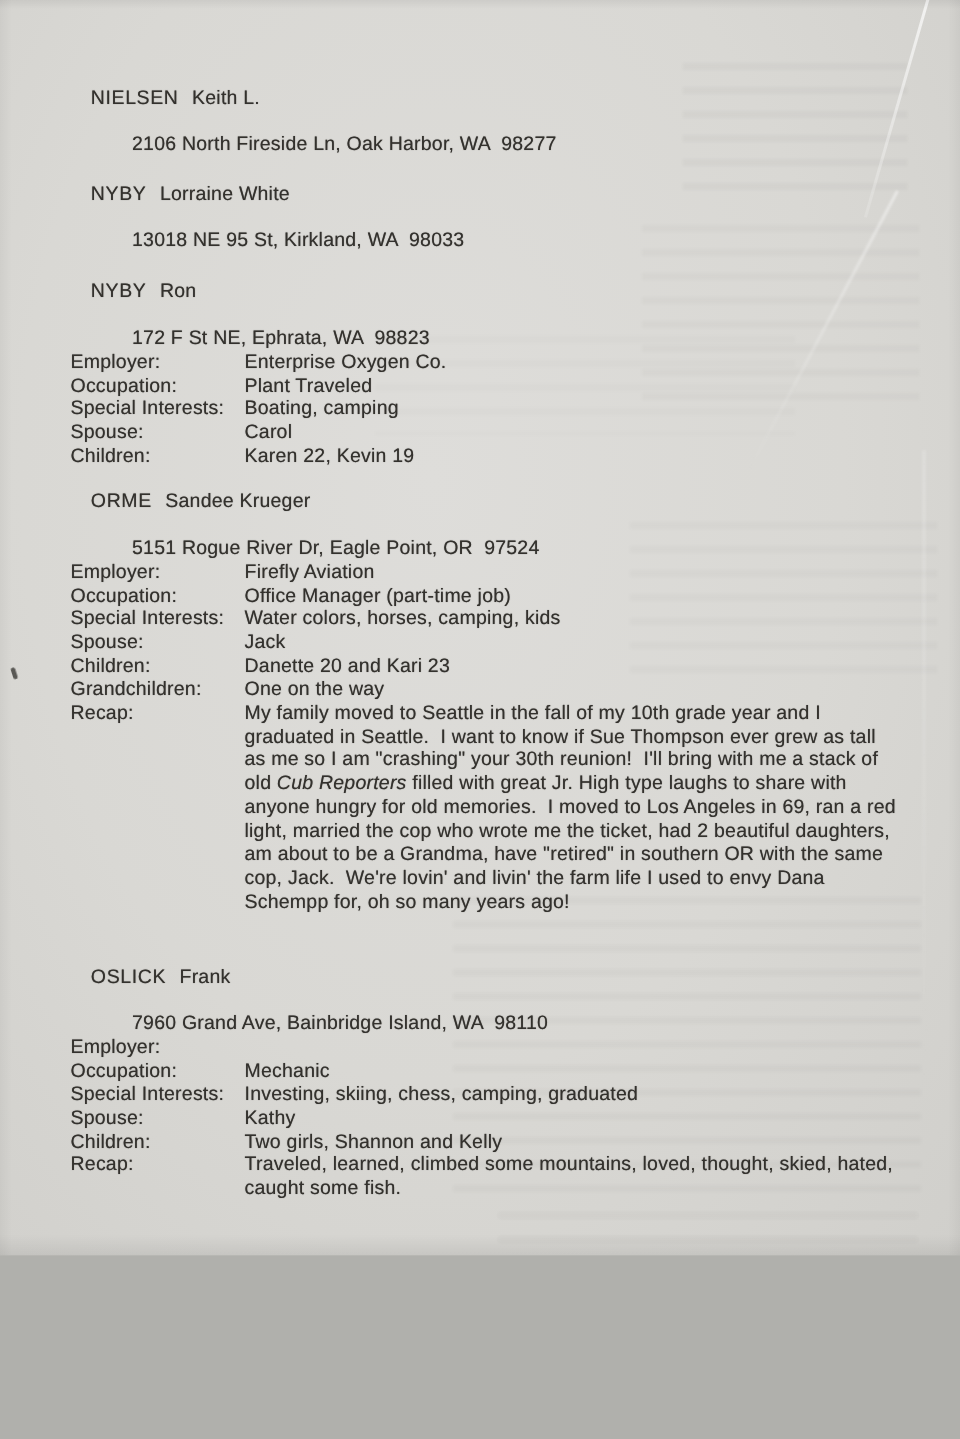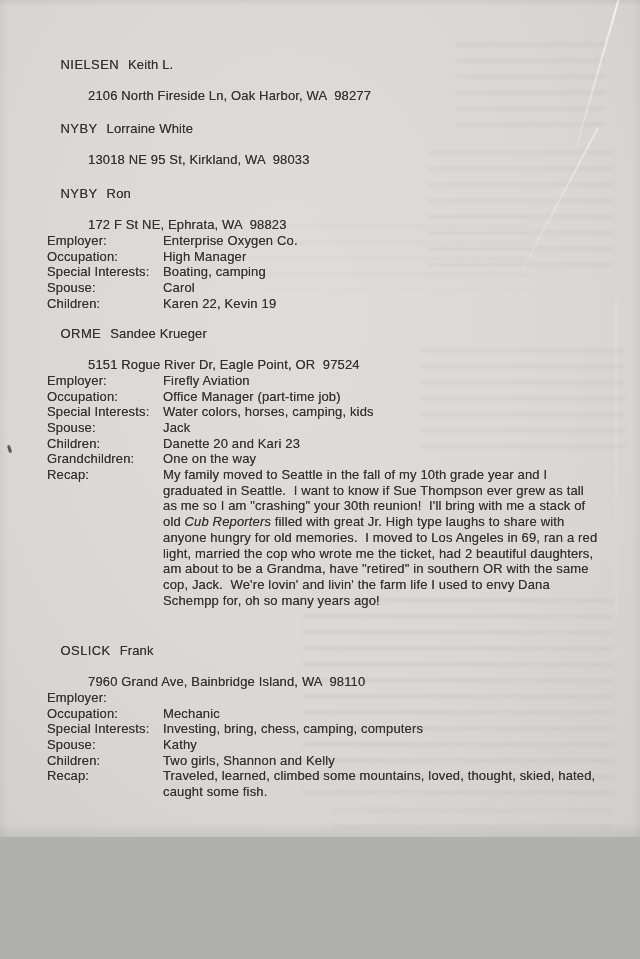--- a/index.html
+++ b/index.html
@@ -102,21 +102,21 @@
     <div class="entry-header">
       <span class="entry-surname">NYBY</span><span class="entry-given">Ron</span>
     </div>
     <div class="entry-address">172 F St NE, Ephrata, WA  98823</div>
     <div class="field-row">
       <div class="field-label">Employer:</div>
       <div class="field-value">Enterprise Oxygen Co.</div>
     </div>
     <div class="field-row">
       <div class="field-label">Occupation:</div>
-      <div class="field-value">High Manager</div>
+      <div class="field-value">Plant Traveled</div>
     </div>
     <div class="field-row">
       <div class="field-label">Special Interests:</div>
       <div class="field-value">Boating, camping</div>
     </div>
     <div class="field-row">
       <div class="field-label">Spouse:</div>
       <div class="field-value">Carol</div>
     </div>
     <div class="field-row">
@@ -167,21 +167,21 @@
     <div class="entry-address">7960 Grand Ave, Bainbridge Island, WA  98110</div>
     <div class="field-row">
       <div class="field-label">Employer:</div>
     </div>
     <div class="field-row">
       <div class="field-label">Occupation:</div>
       <div class="field-value">Mechanic</div>
     </div>
     <div class="field-row">
       <div class="field-label">Special Interests:</div>
-      <div class="field-value">Investing, bring, chess, camping, computers</div>
+      <div class="field-value">Investing, skiing, chess, camping, graduated</div>
     </div>
     <div class="field-row">
       <div class="field-label">Spouse:</div>
       <div class="field-value">Kathy</div>
     </div>
     <div class="field-row">
       <div class="field-label">Children:</div>
       <div class="field-value">Two girls, Shannon and Kelly</div>
     </div>
     <div class="field-row">

